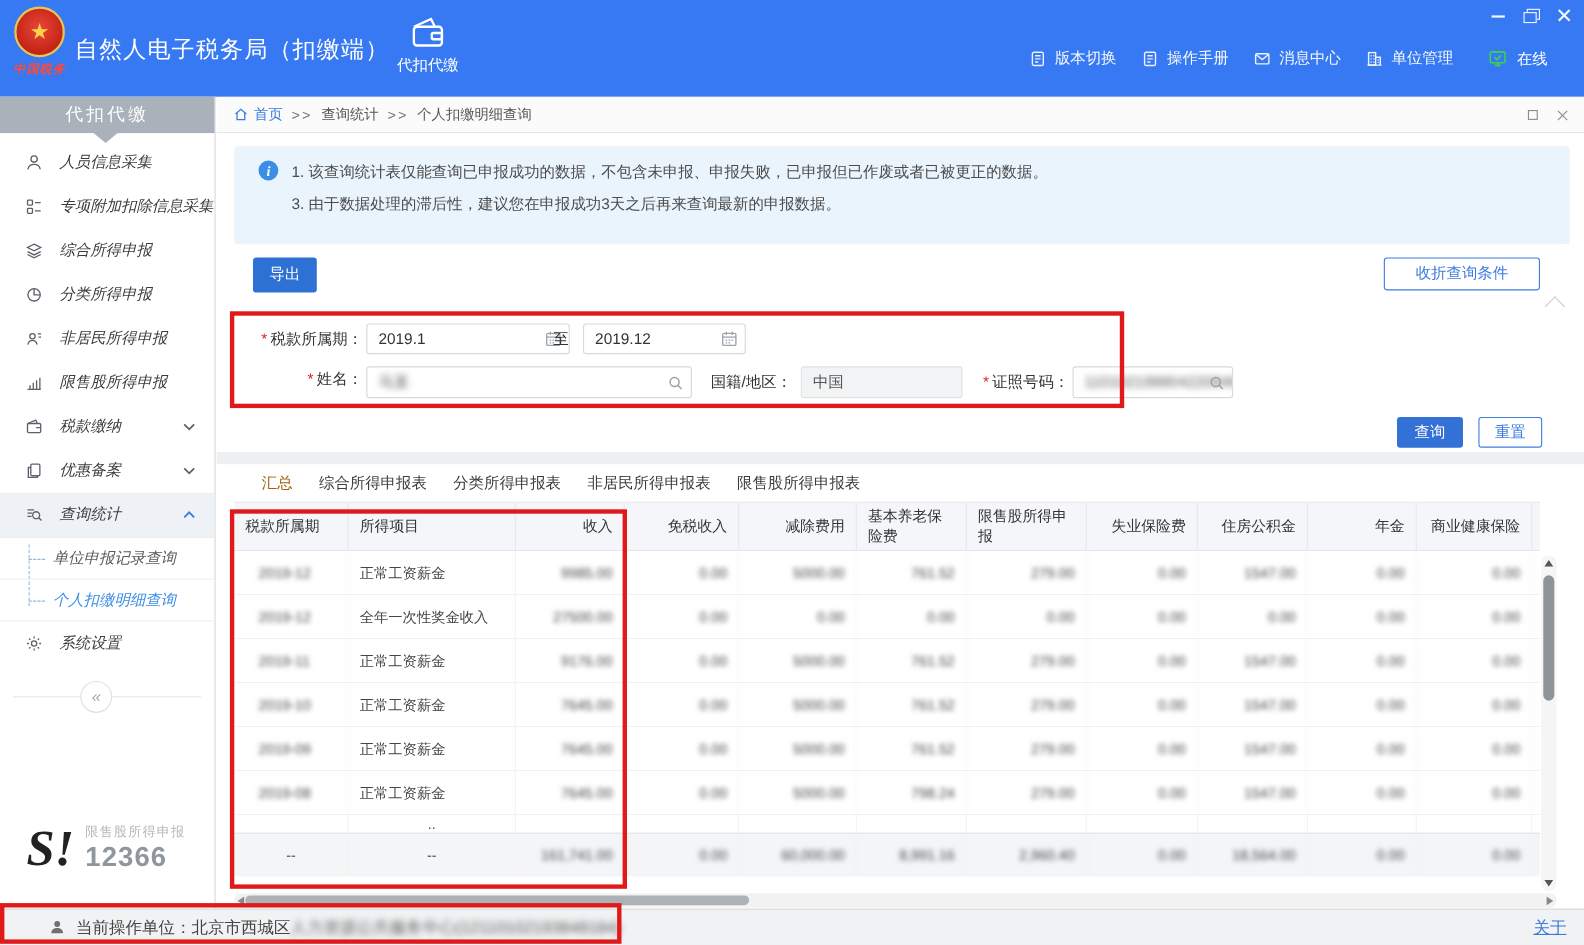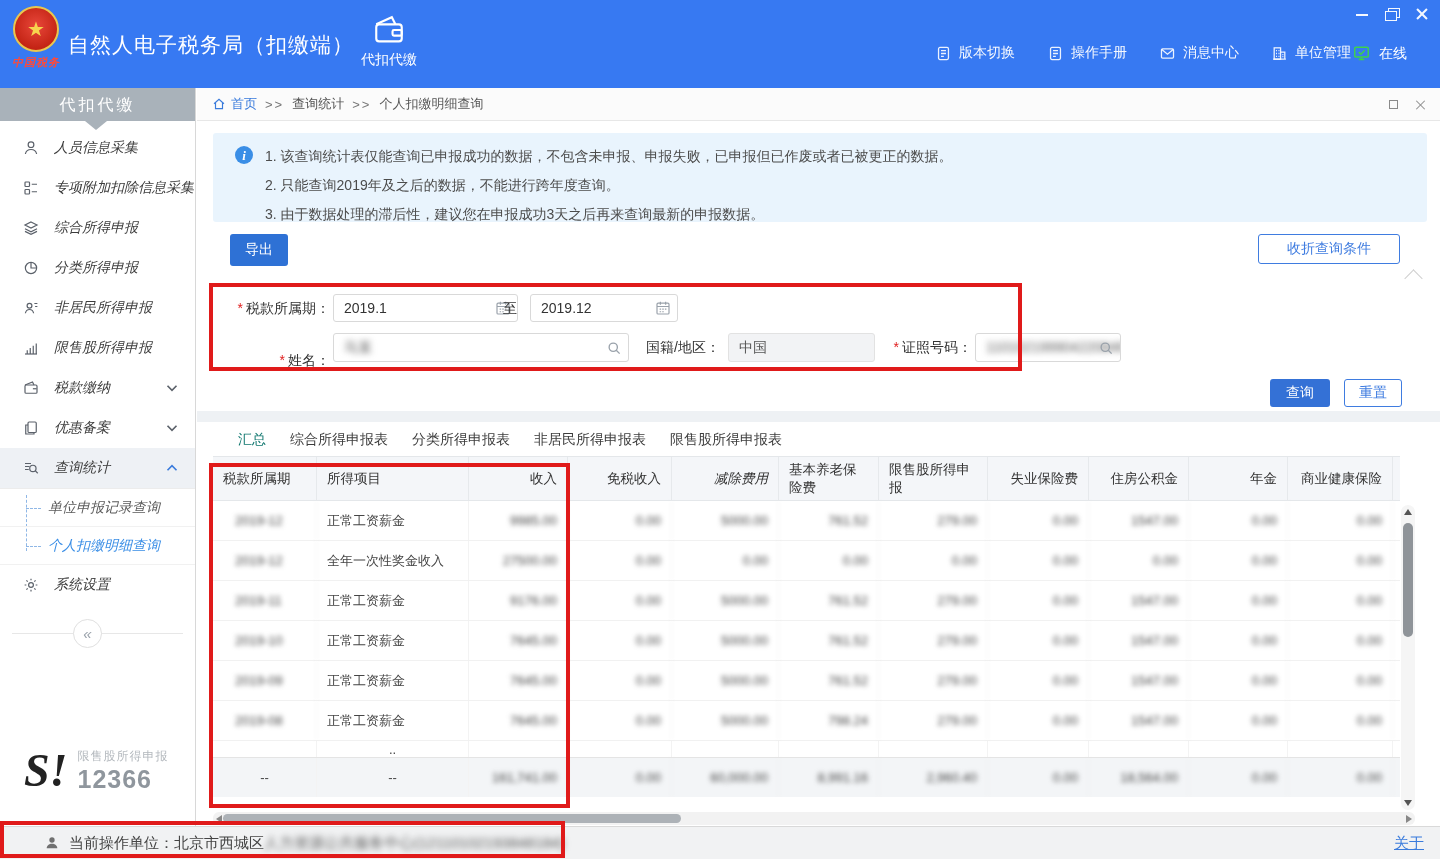--- a/index.html
+++ b/index.html
@@ -16,21 +16,21 @@
   .emblem-circle{width:46px;height:46px;margin:0 auto;border-radius:50%;
       background:radial-gradient(circle at 50% 42%, #e8473a 0%, #c42415 70%);
       border:2px solid #e9c74f;display:flex;align-items:center;justify-content:center;}
   .emblem-star{color:#f7d44e;font-size:20px;line-height:1;}
   .emblem-script{margin-top:3px;font-size:11px;font-weight:bold;font-style:italic;color:#ff4a38;
       font-family:"Liberation Serif","DejaVu Serif",serif;letter-spacing:1px;white-space:nowrap;}
   .app-title{position:absolute;left:68px;top:31px;font-size:21px;letter-spacing:1px;}
   .module-tab{position:absolute;left:347px;top:11px;width:84px;height:70px;text-align:center;cursor:pointer;}
   .module-tab .mt-icon{margin:2px auto 0;width:34px;height:32px;}
   .module-tab .mt-label{margin-top:6px;font-size:14px;}
-  .top-links{position:absolute;left:935px;top:44px;display:flex;gap:32px;align-items:center;}
+  .top-links{position:absolute;left:935px;top:44px;display:flex;gap:22px;align-items:center;}
   .tlink{display:flex;align-items:center;gap:7px;font-size:14px;color:rgba(255,255,255,.95);cursor:pointer;white-space:nowrap;}
   .tlink svg{width:17px;height:17px;color:rgba(255,255,255,.9);}
   .online{position:absolute;left:1352px;top:44px;display:flex;align-items:center;gap:8px;font-size:14px;}
   .online svg{width:19px;height:19px;color:#3ed34a;}
   .win-controls{position:absolute;right:10px;top:5px;display:flex;gap:14px;align-items:center;height:18px;}
   .wc{width:16px;height:14px;position:relative;cursor:pointer;opacity:.95;}
   .wc-min:after{content:"";position:absolute;left:2px;right:2px;top:7px;border-top:2px solid #fff;}
   .wc-restore:before{content:"";position:absolute;left:4px;top:1px;width:10px;height:8px;border:1.5px solid #fff;}
   .wc-restore:after{content:"";position:absolute;left:1px;top:4px;width:10px;height:8px;border:1.5px solid #fff;background:#3779f2;}
   .wc-close:before,.wc-close:after{content:"";position:absolute;left:7px;top:0;height:14px;border-left:2px solid #fff;}
@@ -94,21 +94,21 @@
       font-size:14px;color:#333;line-height:26px;padding:0 26px 0 10px;overflow:hidden;white-space:nowrap;cursor:text;}
   .finput .fi-icon{position:absolute;right:5px;top:4px;width:18px;height:18px;color:#9aa2ab;cursor:pointer;}
   .finput.disabled{background:#f2f3f5;border-color:#e2e2e2;color:#555;cursor:default;padding-right:10px;}
   .btn-query{position:absolute;left:1270px;top:379px;width:60px;height:28px;background:#3471d6;color:#fff;}
   .btn-reset{position:absolute;left:1344px;top:379px;width:58px;height:28px;background:#fff;border:1px solid #3f7ce0;color:#3f7ce0;}
   .graygap{position:absolute;left:197px;top:411px;width:1243px;height:11px;background:#eef1f4;}
 
   
   .tabs{position:absolute;left:235px;top:429px;display:flex;gap:18px;font-size:14px;}
   .tab{padding:2px 3px 8px;color:#3c3c3c;border-bottom:2px solid #d8d8d8;cursor:pointer;white-space:nowrap;}
-  .tab.active{color:#0f766e;border-bottom-color:#3a7bdc;font-family:Liberation Mono, monospace;}
+  .tab.active{color:#a16207;border-bottom-color:#3a7bdc;font-family:Liberation Mono, monospace;}
 
   
   .tablewrap{position:absolute;left:213px;top:456px;width:1187px;height:341px;overflow:hidden;}
   .thead{display:flex;width:1260px;height:45px;background:#f4f6f9;border-top:1px solid #e4e7ea;border-bottom:1px solid #e4e7ea;}
   .th{padding:0 10px;font-size:13.5px;color:#333;display:flex;align-items:center;border-right:1px solid #e6e9ec;flex:0 0 auto;}
   .th.num{justify-content:flex-end;}
   .tr{display:flex;width:1260px;height:40px;border-bottom:1px solid #f1f1f1;background:#fff;}
   .tr.clip{height:16px;overflow:hidden;border-bottom:0;}
   .cell{padding:0 10px;font-size:13px;color:#454545;display:flex;align-items:center;border-right:1px solid #f3f3f3;flex:0 0 auto;overflow:hidden;}
   .cell.num{justify-content:flex-end;}
@@ -343,21 +343,20 @@
     <span>个人扣缴明细查询</span>
     <div class="panel-controls">
       <div class="pc-max"></div>
       <div class="pc-close"></div>
     </div>
   </div>
 
   <div class="notice">
     <div class="info-icon">i</div>
     <div>1. 该查询统计表仅能查询已申报成功的数据，不包含未申报、申报失败，已申报但已作废或者已被更正的数据。</div>
-    <div>2. 只能查询2019年及之后的数据，不能进行跨年度查询。</div>
     <div>3. 由于数据处理的滞后性，建议您在申报成功3天之后再来查询最新的申报数据。</div>
   </div>
 
   <div class="btn btn-export">导出</div>
   <div class="btn btn-collapse">收折查询条件</div>
   <div class="caret-up"></div>
 
   <div class="flabel" style="left:213px;top:294px;width:117px;">
     <span class="req">*</span><span>税款所属期：</span>
   </div>
@@ -370,21 +369,21 @@
   </div>
   <div class="flabel" style="left:498px;top:294px;width:24px;text-align:center;">至</div>
   <div class="finput" style="left:530px;top:294px;width:148px;">
     <span>2019.12</span>
     <svg class="fi-icon" viewBox="0 0 24 24" fill="none" stroke="currentColor" stroke-width="1.6">
         <rect x="4" y="5.5" width="16" height="14.5" rx="1.5"></rect>
         <path d="M4 10h16M8.5 3.5v4M15.5 3.5v4M7.5 13.5h2M11 13.5h2M14.5 13.5h2M7.5 17h2M11 17h2"></path>
       </svg>
   </div>
 
-  <div class="flabel" style="left:240px;top:346px;width:90px;text-align:right;">
+  <div class="flabel" style="left:240px;top:330px;width:90px;text-align:right;">
     <span class="req">*</span><span>姓名：</span>
   </div>
   <div class="finput" style="left:333px;top:333px;width:296px;height:29px;">
     <span class="blur3">马某</span>
     <svg class="fi-icon" style="top:5px;" viewBox="0 0 24 24" fill="none" stroke="currentColor" stroke-width="1.8">
         <circle cx="11" cy="11" r="5.5"></circle>
         <path d="M15 15l4.5 4.5"></path>
       </svg>
   </div>
   <div class="flabel" style="left:642px;top:333px;width:82px;text-align:center;">国籍/地区：</div>
@@ -414,21 +413,21 @@
     <div class="tab">非居民所得申报表</div>
     <div class="tab">限售股所得申报表</div>
   </div>
 
   <div class="tablewrap">
     <div class="thead">
         <div class="th" style="width: 104px;">税款所属期</div>
         <div class="th" style="width: 152px;">所得项目</div>
         <div class="th num" style="width: 99px;">收入</div>
         <div class="th num" style="width: 104px;">免税收入</div>
-        <div class="th num" style="width: 107px; font-style: italic;">减除费用</div>
+        <div class="th num" style="width: 107px;">减除费用</div>
         <div class="th num" style="width: 100px;">基本养老保险费</div>
         <div class="th num" style="width: 109px;">限售股所得申报</div>
         <div class="th num" style="width: 101px;">失业保险费</div>
         <div class="th num" style="width: 100px;">住房公积金</div>
         <div class="th num" style="width: 99px;">年金</div>
         <div class="th num" style="width: 105px;">商业健康保险</div>
         <div class="th" style="width: 80px;">税延养老保险</div>
       </div>
     <div>
         <div class="tr">

